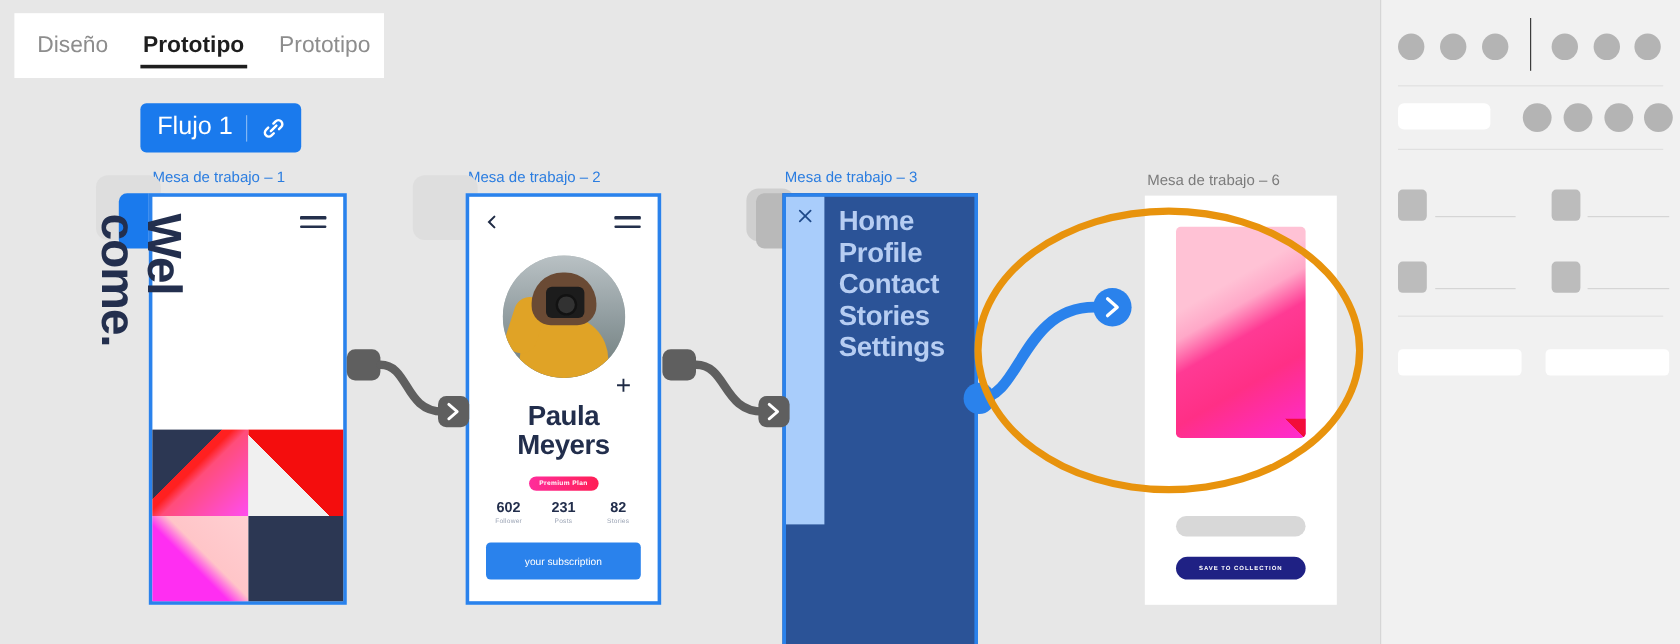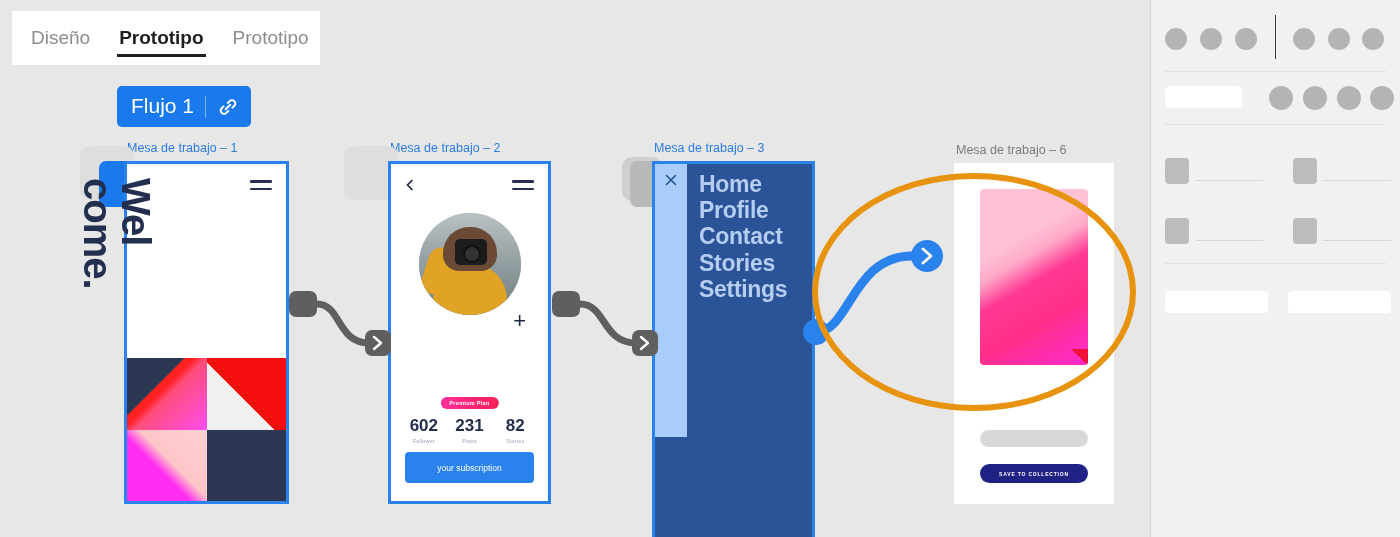--- a/index.html
+++ b/index.html
@@ -112,21 +112,21 @@
   .pname { position: absolute; left:0; right:0; top: 170px; text-align:center;
      font-size: 23px; font-weight: bold; color:#222e4c; line-height: 1.06; letter-spacing:-.4px; }
   .plan {
     position: absolute; left: 50%; top: 233px; transform: translateX(-50%);
     background: linear-gradient(90deg,#ff2d9b,#ff1f55);
     color: #fff; font-size: 5.5px; font-weight: bold;
     padding: 3px 9px; border-radius: 9px; white-space: nowrap; letter-spacing:.3px;
   }
   .stats { position: absolute; left: 10px; right: 10px; top: 252px; display:flex; }
   .stat { flex:1; text-align:center; }
-  .stat .num { font-size: 17px; font-weight: bold; color:#222e4c; }
+  .stat .num { font-size: 12px; font-weight: bold; color:#222e4c; }
   .stat .cap { font-size: 5.5px; color:#9aa3b4; margin-top:2px; letter-spacing:.2px; }
   .subbtn {
     position: absolute; left: 14px; right: 14px; bottom: 18px; height: 31px;
     background: #2a82ec; border-radius: 4px; color:#fff;
     display:flex; align-items:center; justify-content:center;
     font-size: 8.5px;
   }
 
   
   #ab3 { left: 652px; top: 161px; width: 163px; height: 435px; background:#2b5397; }
@@ -237,20 +237,24 @@
       </div>
     <div class="avatar">
       <div class="sky"></div>
         <div class="body"></div>
         <div class="arm"></div>
       <div class="hair"></div>
         <div class="cam"></div>
         <div class="lens"></div>
     </div>
     <div class="plus">+</div>
+    <div class="pname">
+      <span>Paula</span><br>
+      <span>Meyers</span>
+    </div>
     <div class="plan">Premium Plan</div>
     <div class="stats">
       <div class="stat">
         <div class="num">602</div>
         <div class="cap">Follower</div>
       </div>
       <div class="stat">
         <div class="num">231</div>
         <div class="cap">Posts</div>
       </div>

